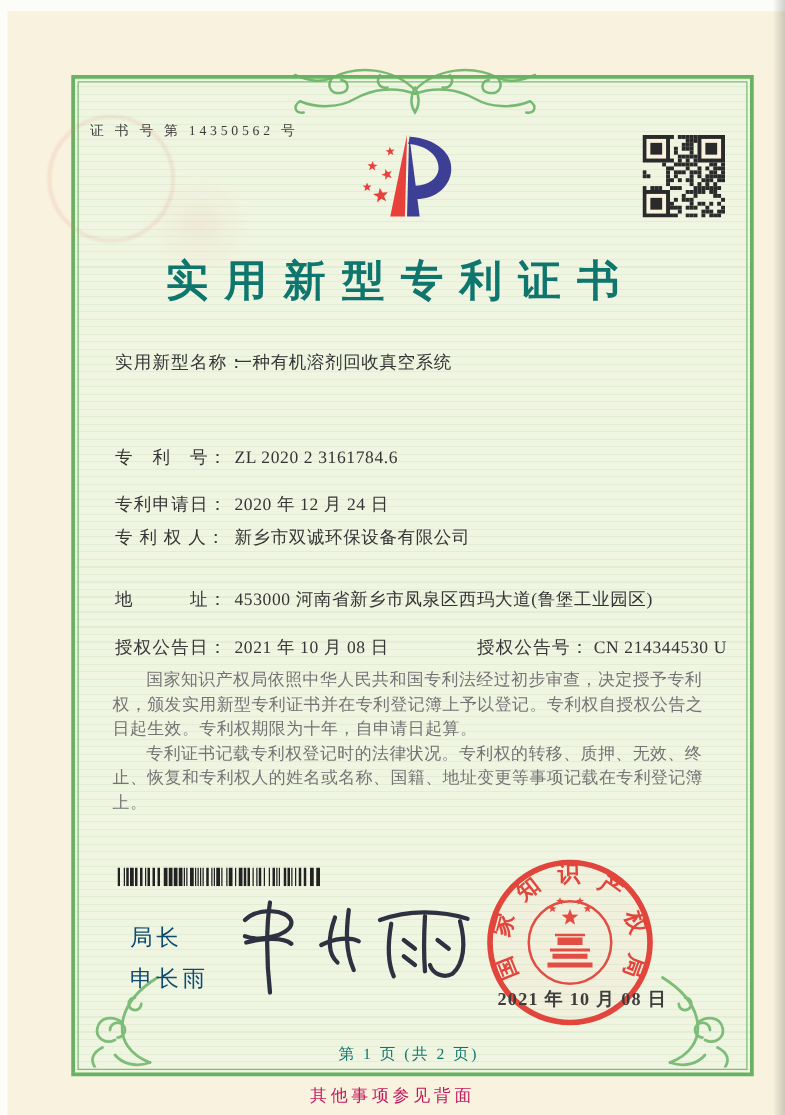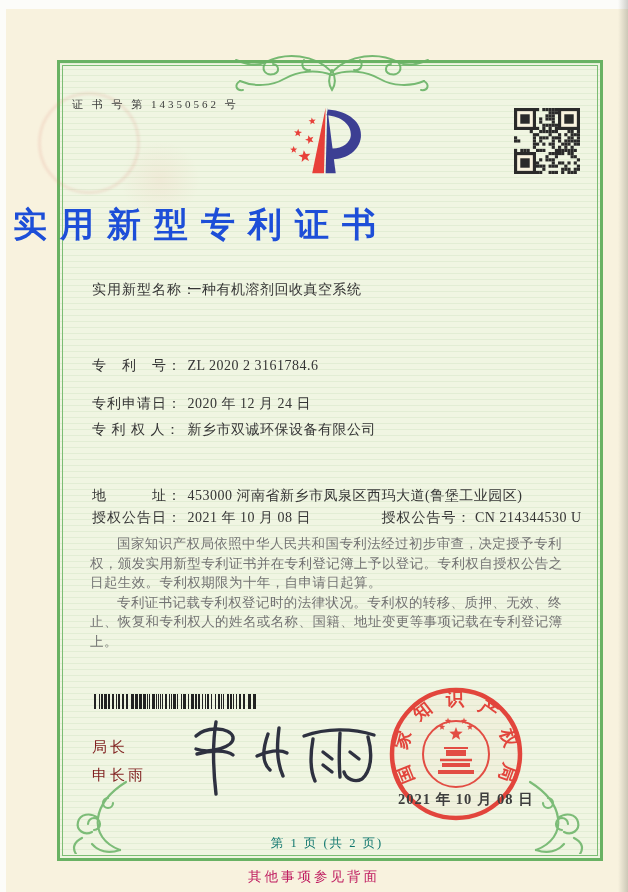--- a/index.html
+++ b/index.html
@@ -16,31 +16,31 @@
       repeating-linear-gradient(180deg, rgba(130,185,120,.13) 0 1px, rgba(0,0,0,0) 1px 6px),
       #f0f5e2;}
   #panel-inner{position:absolute;inset:2px;border:1px solid #7cbd74;}
   .ghost-stamp{position:absolute;left:38px;top:92px;width:96px;height:96px;border-radius:50%;
       border:3px solid rgba(222,120,105,.15);filter:blur(1px);}
   .ghost-blob{position:absolute;left:120px;top:140px;width:80px;height:80px;border-radius:50%;
       background:radial-gradient(circle, rgba(230,140,120,.10), rgba(230,140,120,0) 70%);}
   .cert-no{position:absolute;left:72px;top:97px;font-size:11px;letter-spacing:3px;color:#3b3b3b;}
   .logo{position:absolute;left:286px;top:101px;width:86px;height:84px;}
   .qr{position:absolute;left:514px;top:108px;width:66px;height:66px;}
-  .title{position:absolute;left:0;top:202px;width:628px;font-size:34px;
-      font-weight:600;letter-spacing:13px;text-indent:13px;color:#1d4ed8;}
+  .title{position:absolute;left:0;top:202px;width:628px;text-align:center;font-size:34px;
+      font-weight:600;letter-spacing:13px;text-indent:13px;color:#0f766e;}
   .frow{position:absolute;left:92px;font-size:14px;color:#353535;white-space:nowrap;}
   .frow .lab{display:inline-block;width:92px;letter-spacing:1px;}
   .frow .val{letter-spacing:.5px;}
   .frow .lab2{display:inline-block;margin-left:67px;letter-spacing:1px;}
   .body-text{position:absolute;left:90px;top:534px;width:476px;font-size:13.5px;
       line-height:19.5px;color:#737373;}
   .body-text p{margin:0;text-indent:2em;letter-spacing:.4px;}
   .barcode{position:absolute;left:94px;top:694px;width:162px;height:15px;}
-  .director{position:absolute;left:92px;top:738px;font-size:15px;letter-spacing:3px;color:#7f1d1d;}
+  .director{position:absolute;left:104px;top:738px;font-size:18px;letter-spacing:3px;color:#0c4a6e;}
   .director div{margin-bottom:9px;}
   .signature{position:absolute;left:180px;top:710px;width:212px;height:92px;}
   .seal{position:absolute;left:386px;top:684px;width:140px;height:140px;}
   .seal-date{position:absolute;left:398px;top:790px;font-size:14.5px;font-weight:600;
       letter-spacing:1px;color:#3d3d3d;}
   .page-note{position:absolute;left:57px;top:835px;width:540px;text-align:center;
       font-size:12.5px;letter-spacing:2px;color:#0f766e;}
   .back-note{position:absolute;left:0;top:868px;width:628px;text-align:center;
       font-size:13.5px;letter-spacing:3px;color:#be185d;}
   .orn{position:absolute;pointer-events:none;}
@@ -278,21 +278,21 @@
     <span class="val">ZL 2020 2 3161784.6</span>
   </div>
   <div class="frow" style="top:395px">
     <span class="lab">专利申请日：</span>
     <span class="val">2020 年 12 月 24 日</span>
   </div>
   <div class="frow" style="top:421px">
     <span class="lab">专 利 权 人：</span>
     <span class="val">新乡市双诚环保设备有限公司</span>
   </div>
-  <div class="frow" style="top:487px">
+  <div class="frow" style="top:471px">
     <span class="lab">地　　　址：</span>
     <span class="val">453000 河南省新乡市凤泉区西玛大道(鲁堡工业园区)</span>
   </div>
   <div class="frow" style="top:509px">
     <span class="lab">授权公告日：</span>
     <span class="val">2021 年 10 月 08 日</span>
     <span class="lab2">授权公告号：</span>
     <span class="val">CN 214344530 U</span>
   </div>
 

